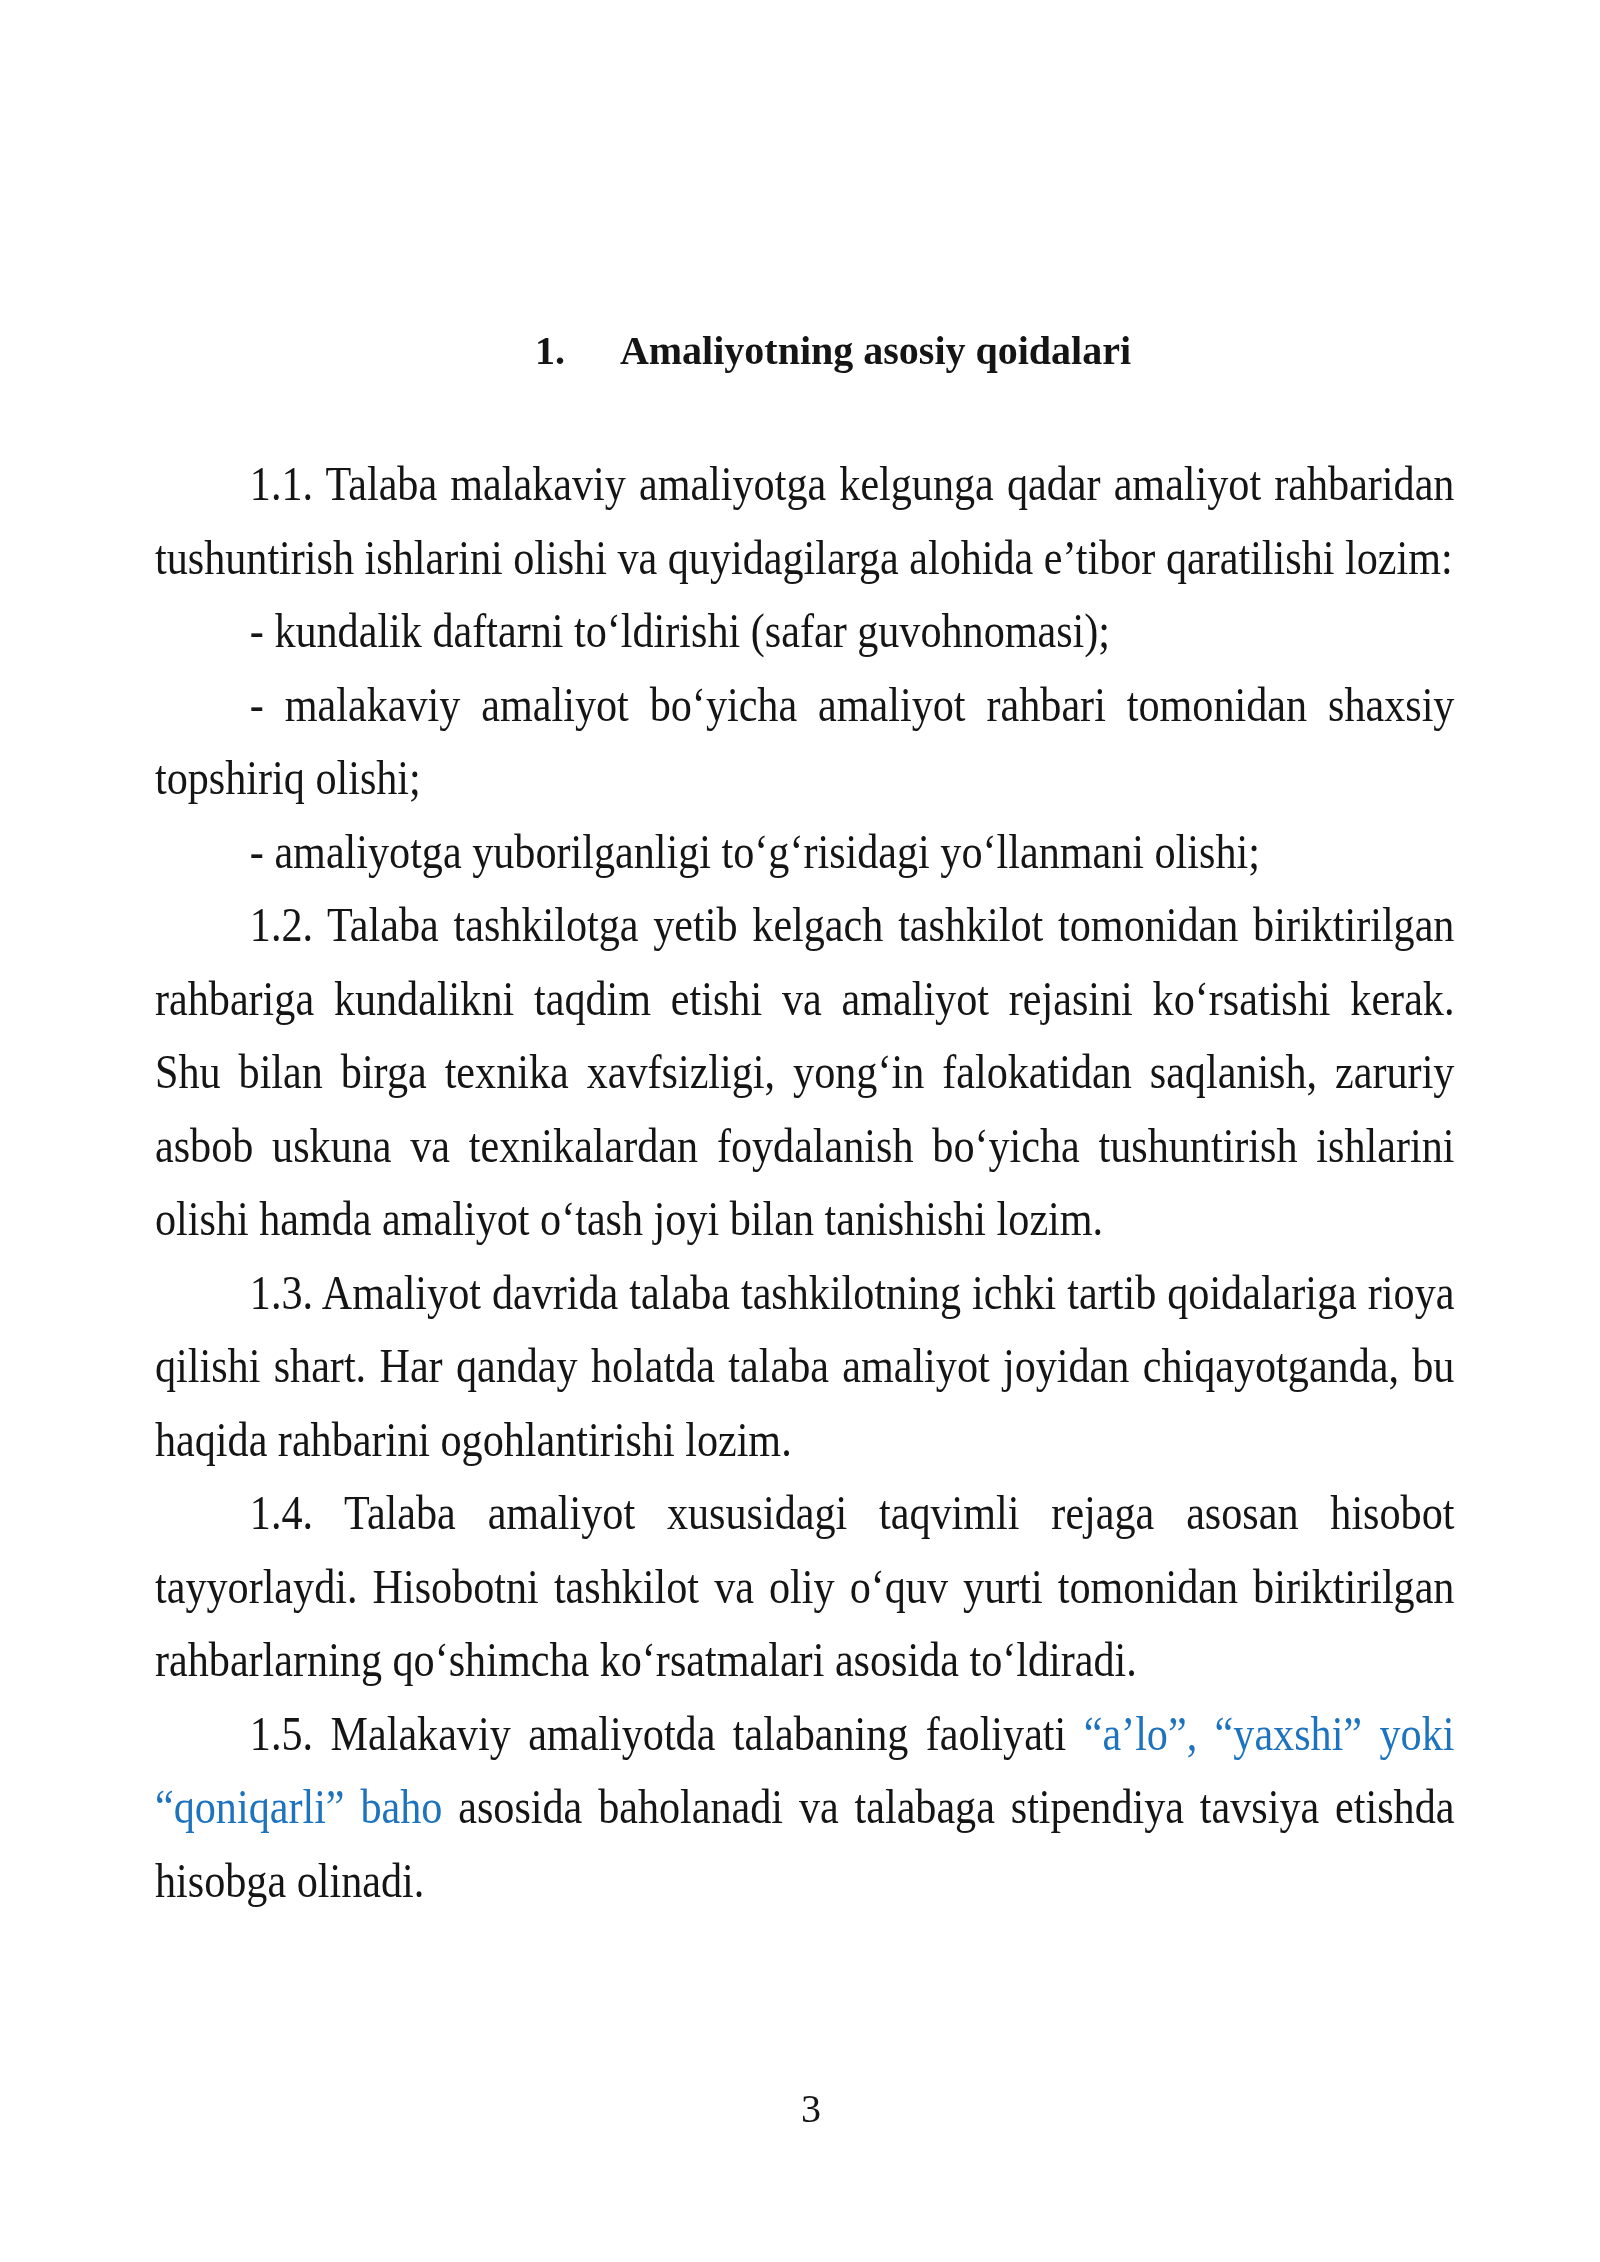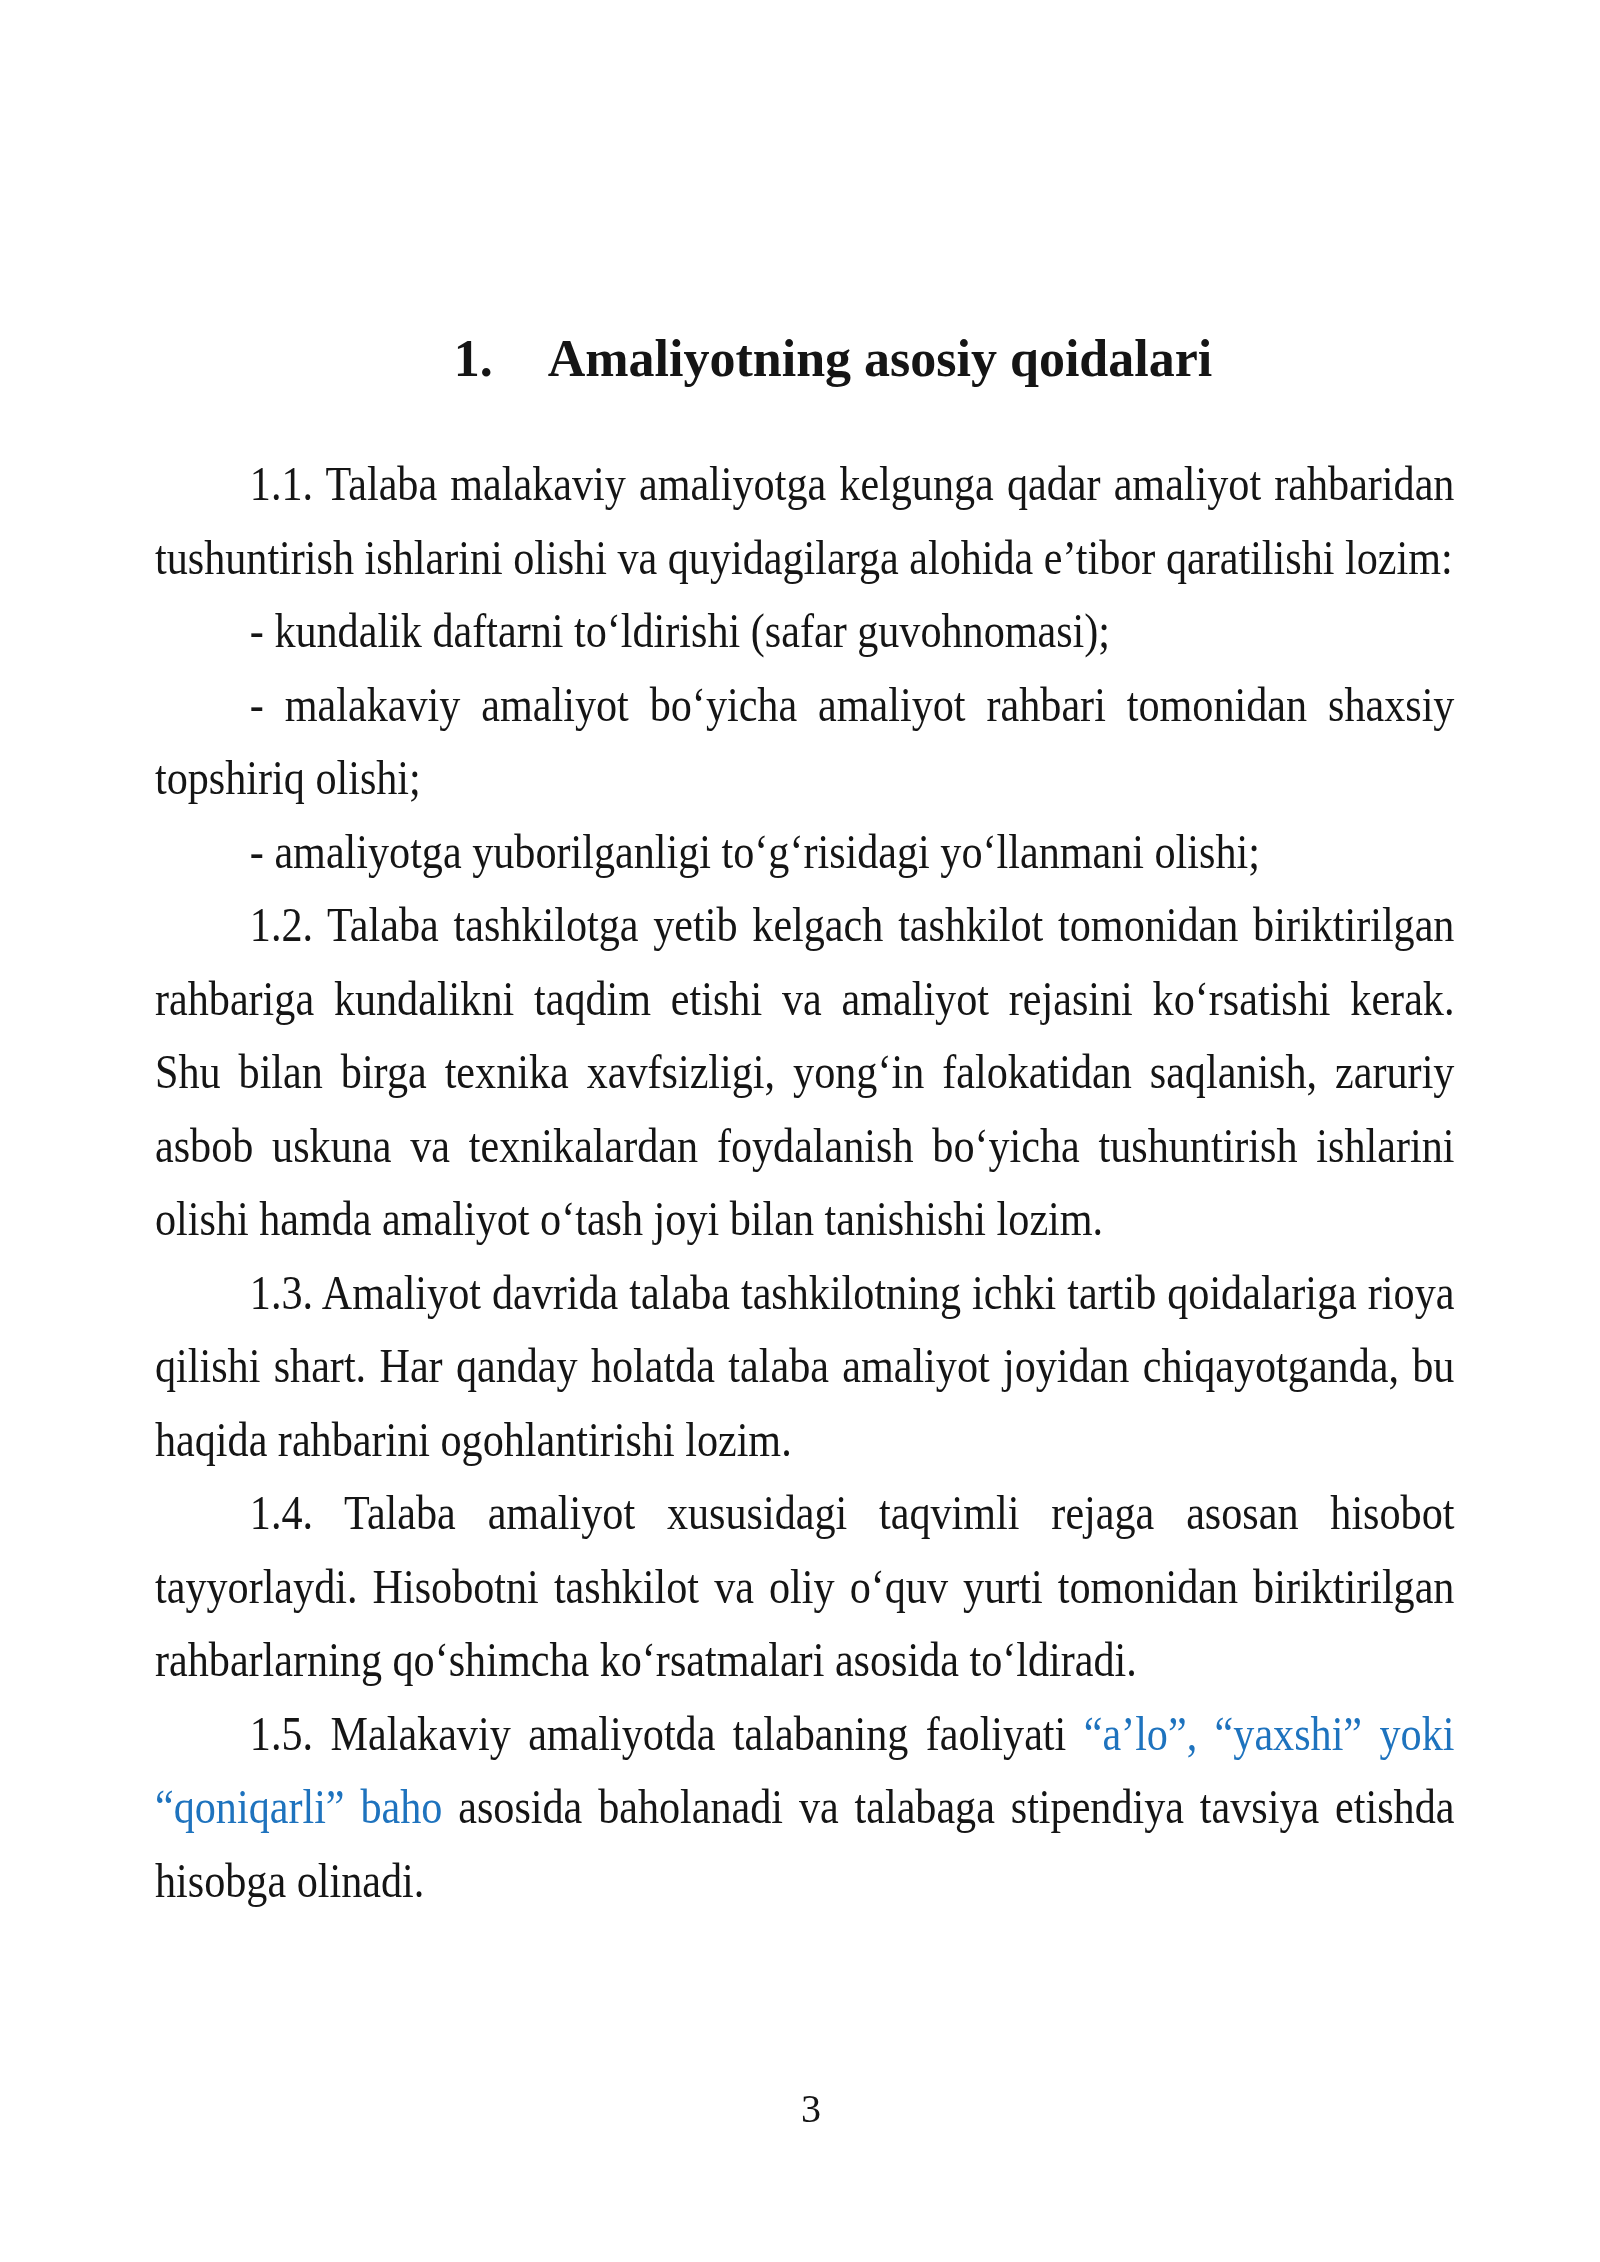--- a/index.html
+++ b/index.html
@@ -18,21 +18,21 @@
     overflow: hidden;
   }
   .doc-heading {
     position: absolute;
     top: 292px;
     left: 0;
     width: 1600px;
     padding-left: 66px;
     box-sizing: border-box;
     text-align: center;
-    font-size: 52px;
+    font-size: 40px;
     font-weight: bold;
     line-height: 64px;
     white-space: nowrap;
   }
   .doc-heading .heading-number {
     display: inline-block;
   }
   .doc-heading .heading-text {
     display: inline-block;
     margin-left: 55px;

